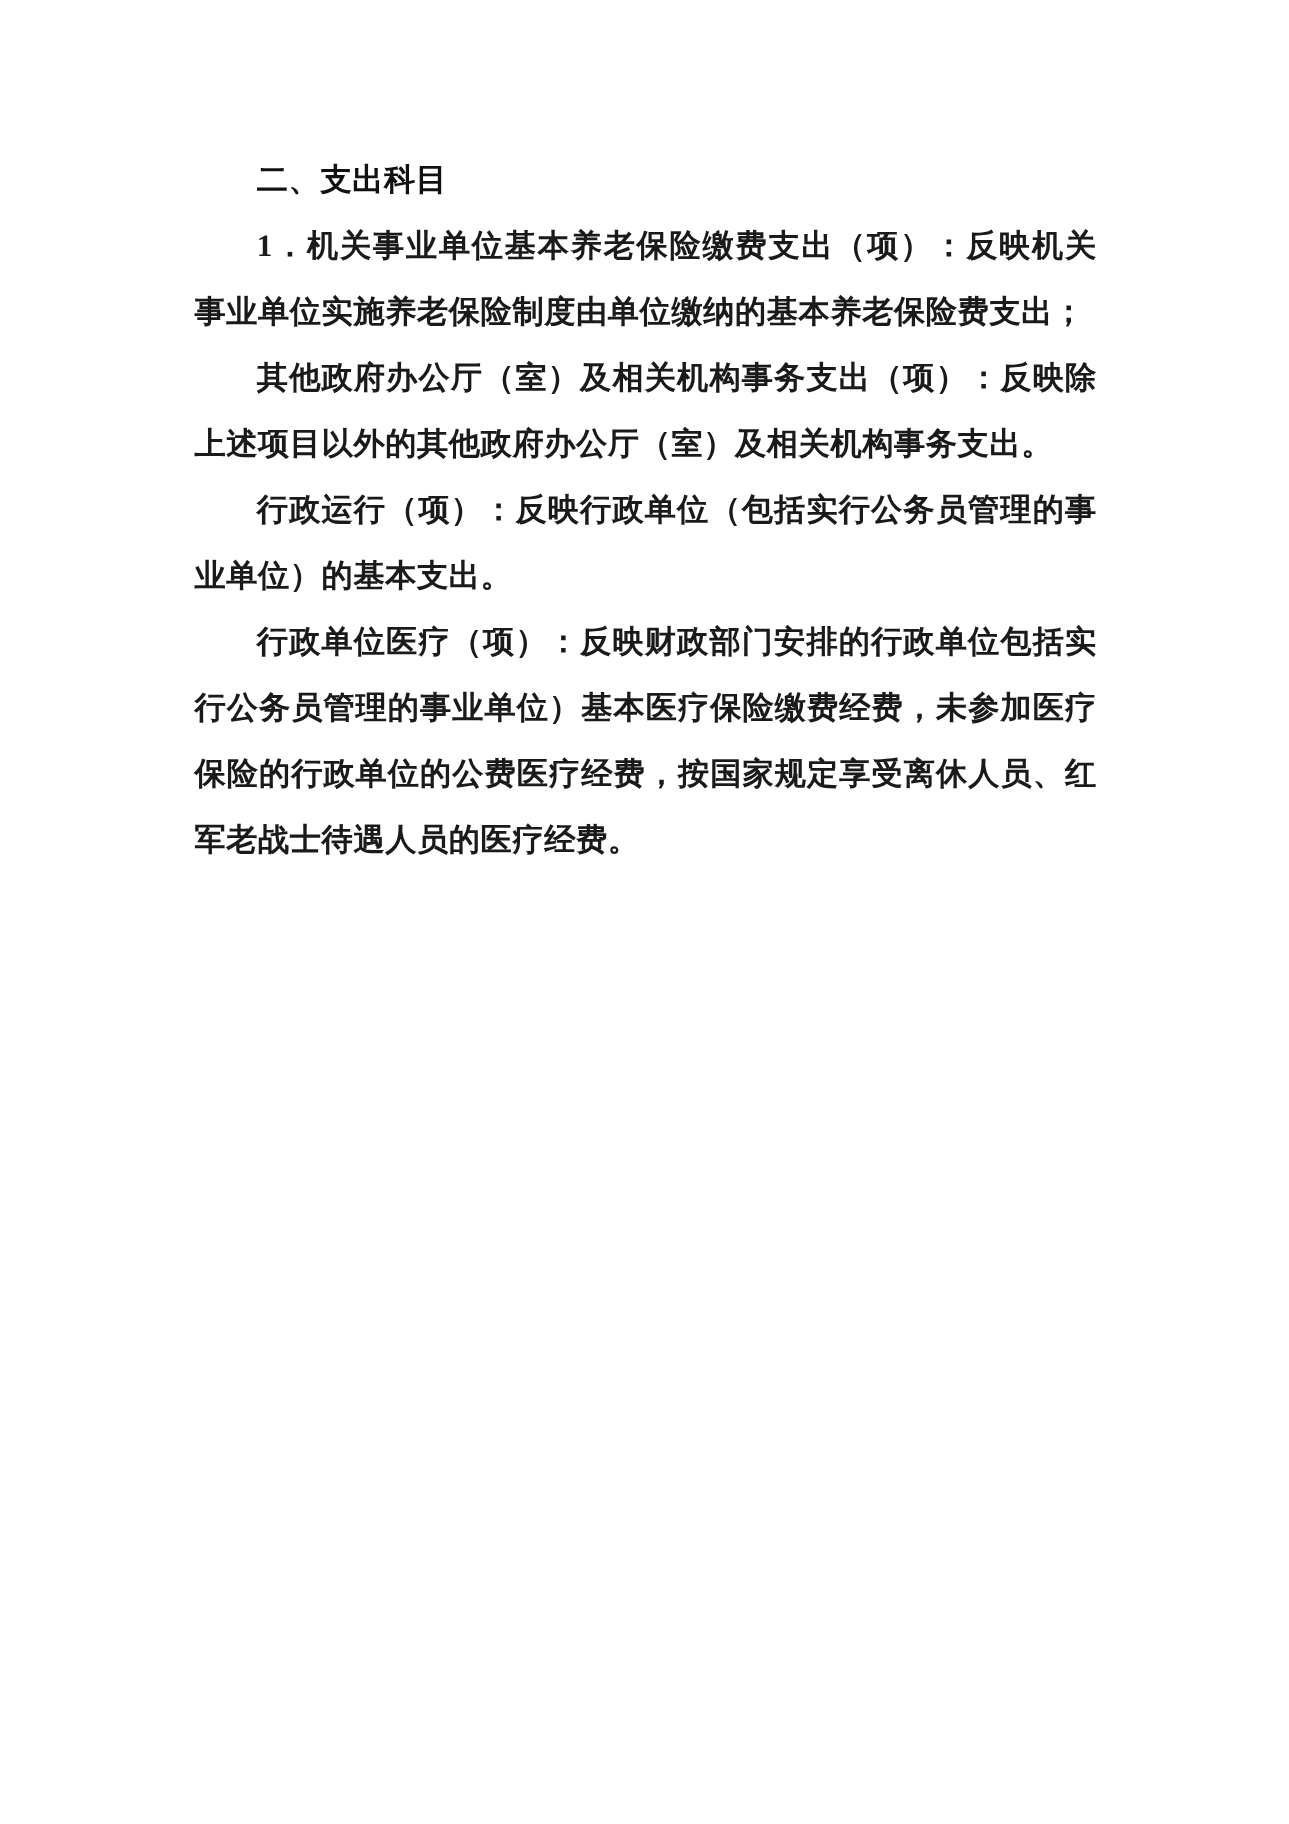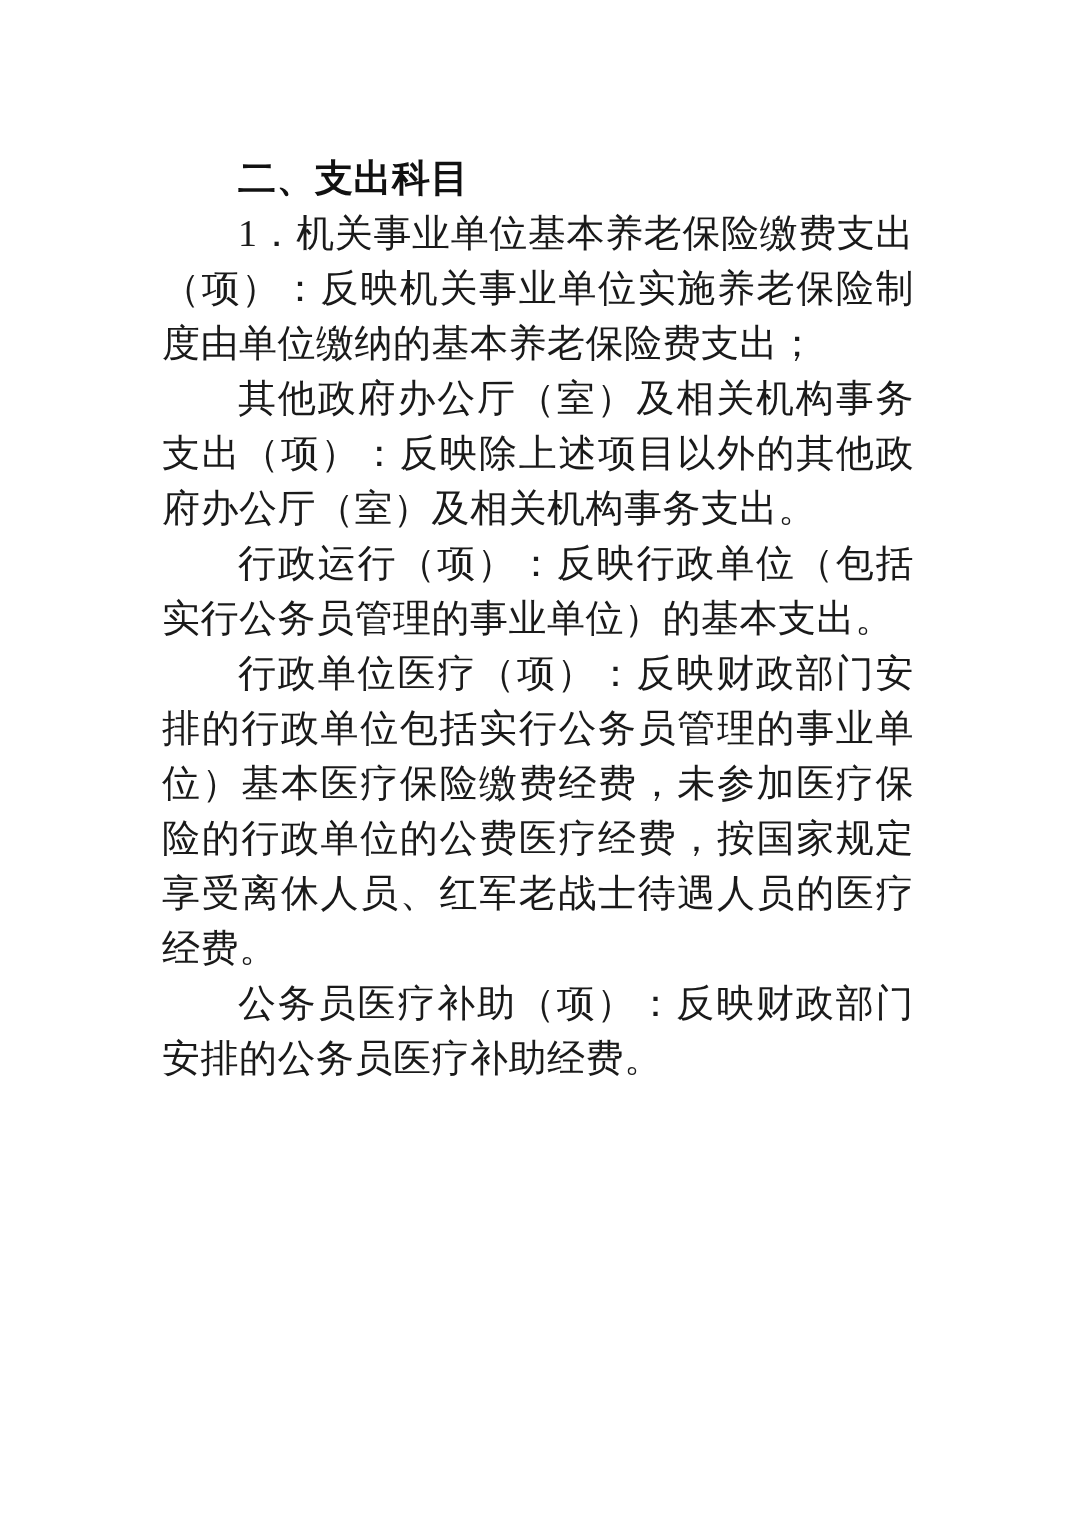--- a/index.html
+++ b/index.html
@@ -20,24 +20,24 @@
     width: 1074px;
     height: 1520px;
     background: #ffffff;
     overflow: hidden;
   }
 
   
   .content {
     position: absolute;
     left: 162px;
-    top: 151px;
+    top: 122px;
     width: 752px;
     color: #1a1a1a;
-    font-size: 38px;
+    font-size: 26px;
     line-height: 55px;
     text-align: justify;
     letter-spacing: 0.5px;
   }
 
   .content p {
     margin: 0;
     padding: 0;
     text-indent: 2em;
   }
@@ -46,21 +46,21 @@
   .heading1,
   .heading2 {
     font-family: "Liberation Sans", "DejaVu Sans", sans-serif;
     font-weight: bold;
     color: #111111;
   }
 
   
   .body-par {
     font-family: "Liberation Serif", "DejaVu Serif", serif;
-    font-weight: normal;
+    font-weight: bold;
   }
 </style>
 </head>
 <body>
 
 <div class="page">
   <div class="content">
 
     <p class="heading1">二、支出科目</p>
 
@@ -69,16 +69,15 @@
 
 
 
     <p class="body-par">其他政府办公厅（室）及相关机构事务支出（项）：反映除上述项目以外的其他政府办公厅（室）及相关机构事务支出。</p>
 
     <p class="body-par">行政运行（项）：反映行政单位（包括实行公务员管理的事业单位）的基本支出。</p>
 
 
     <p class="body-par">行政单位医疗（项）：反映财政部门安排的行政单位包括实行公务员管理的事业单位）基本医疗保险缴费经费，未参加医疗保险的行政单位的公费医疗经费，按国家规定享受离休人员、红军老战士待遇人员的医疗经费。</p>
 
-    <p class="body-par">公务员医疗补助（项）：反映财政部门安排的公务员医疗补助经费。</p>
 
   </div>
 </div>
 
 </body></html>

